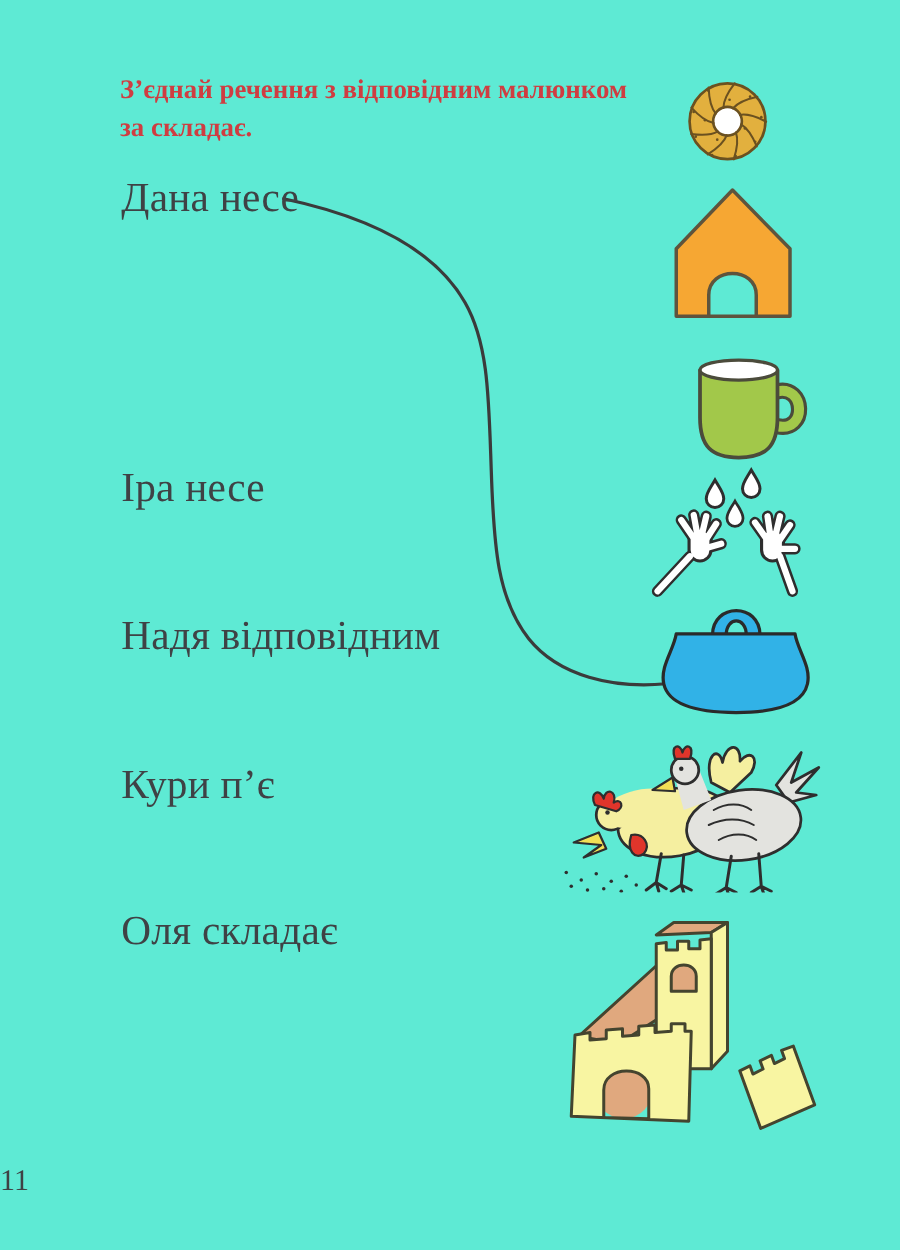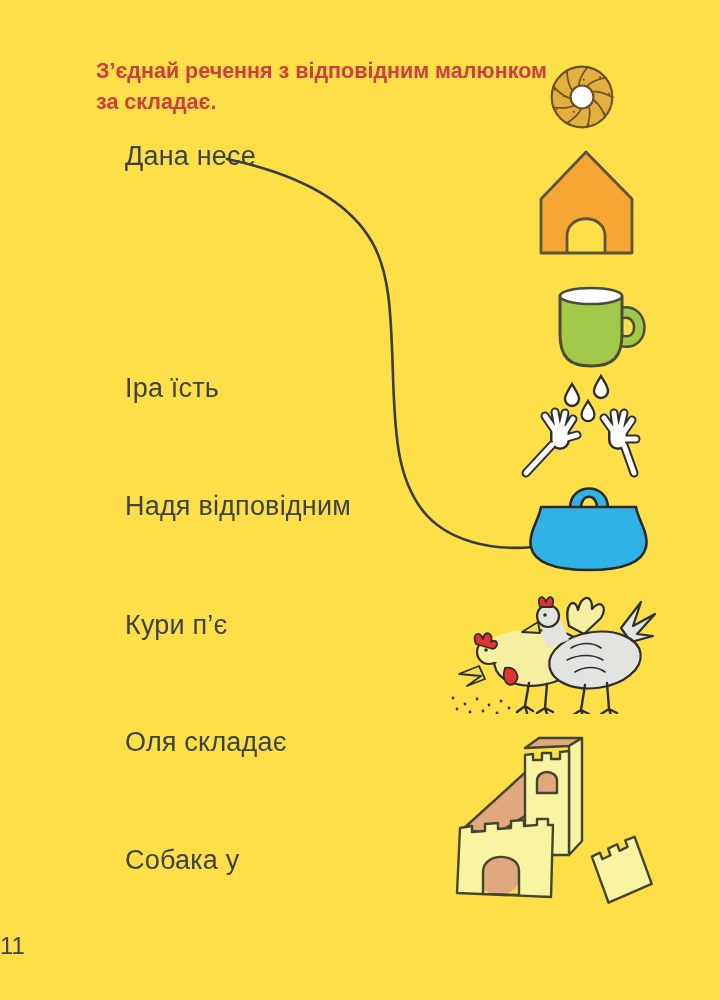--- a/index.html
+++ b/index.html
@@ -1,30 +1,30 @@
 <!DOCTYPE html>
 <html style="--title-red: #cf3d41; --text-dark: #3f4245; --bagel-gold: #e2b03e; --doghouse-orange: #f6a733; --mug-green: #a2c84a; --bag-blue: #31b2e7; --chicken-yellow: #f5efa0; --chicken-gray: #e3e3df; --comb-red: #e0352b; --castle-yellow: #f8f5a2; --castle-tan: #e0a87e;"><head>
 <meta charset="utf-8">
 <style>
   html,body{margin:0;padding:0;background:#ffffff;}
   .page{
-    position:relative;width:720px;height:1000px;background:#fde047;
-    font-family:Liberation Sans, sans-serif;overflow:hidden;
+    position:relative;width:720px;height:1000px;background:#5eead4;
+    font-family:Liberation Serif, serif;overflow:hidden;
   }
   .overlay{position:absolute;left:0;top:0;width:720px;height:1000px;pointer-events:none;}
   .conn{fill:none;stroke:#3b3b3b;stroke-width:2.6;stroke-linecap:round;}
 
   .title{
     position:absolute;left:96px;top:56px;width:460px;
     font-weight:bold;font-size:21.5px;line-height:1.42;
     color:var(--title-red,#cf3d41);
   }
   .sentence{
     position:absolute;left:97px;height:34px;
-    font-size:27px;color:var(--text-dark,#3f4245);letter-spacing:.2px;white-space:nowrap;margin-left:28px;
+    font-size:33px;color:var(--text-dark,#3f4245);letter-spacing:.2px;white-space:nowrap;
   }
   .pagenum{
     position:absolute;top:932px;left:0;width:704px;text-align:left;
     font-size:24px;color:var(--text-dark,#3f4245);
   }
   .pic{position:absolute;}
   .pic svg{display:block;width:100%;height:100%;}
 
   
   .bg-outer{fill:var(--bagel-gold,#e2b03e);stroke:#6b5120;stroke-width:2.6;}
@@ -68,25 +68,24 @@
   <svg class="overlay" viewBox="0 0 720 1000">
     <path class="conn" d="M 227 159 C 293 173 347 198 372 242 C 391 275 391 320 393 376 C 395 438 398 479 423 511 C 447 541 491 551 533 547"></path>
   </svg>
 
   <div class="title">
     <div>З’єднай речення з відповідним малюнком</div>
     <div>за складає.</div>
   </div>
 
   <div class="sentence" style="top:141px">Дана несе</div>
-  <div class="sentence" style="top:373px">Іра їсть</div>
+  <div class="sentence" style="top:373px">Іра несе</div>
   <div class="sentence" style="top:491px">Надя відповідним</div>
   <div class="sentence" style="top:610px">Кури п’є</div>
   <div class="sentence" style="top:727px">Оля складає</div>
-  <div class="sentence" style="top:845px">Собака у</div>
 
   <div class="pic" style="left:541px;top:56px;width:82px;height:82px">
     <svg viewBox="0 0 100 100">
       <defs>
           <path id="tw" d="M57 13 C50 22 46 29 46 37"></path>
         </defs>
       <circle class="bg-outer" cx="50" cy="50" r="37"></circle>
       <circle class="bg-hole" cx="50" cy="50" r="14"></circle>
       <use href="#tw" class="tw"></use>
       <use href="#tw" class="tw" transform="rotate(40 50 50)"></use>

